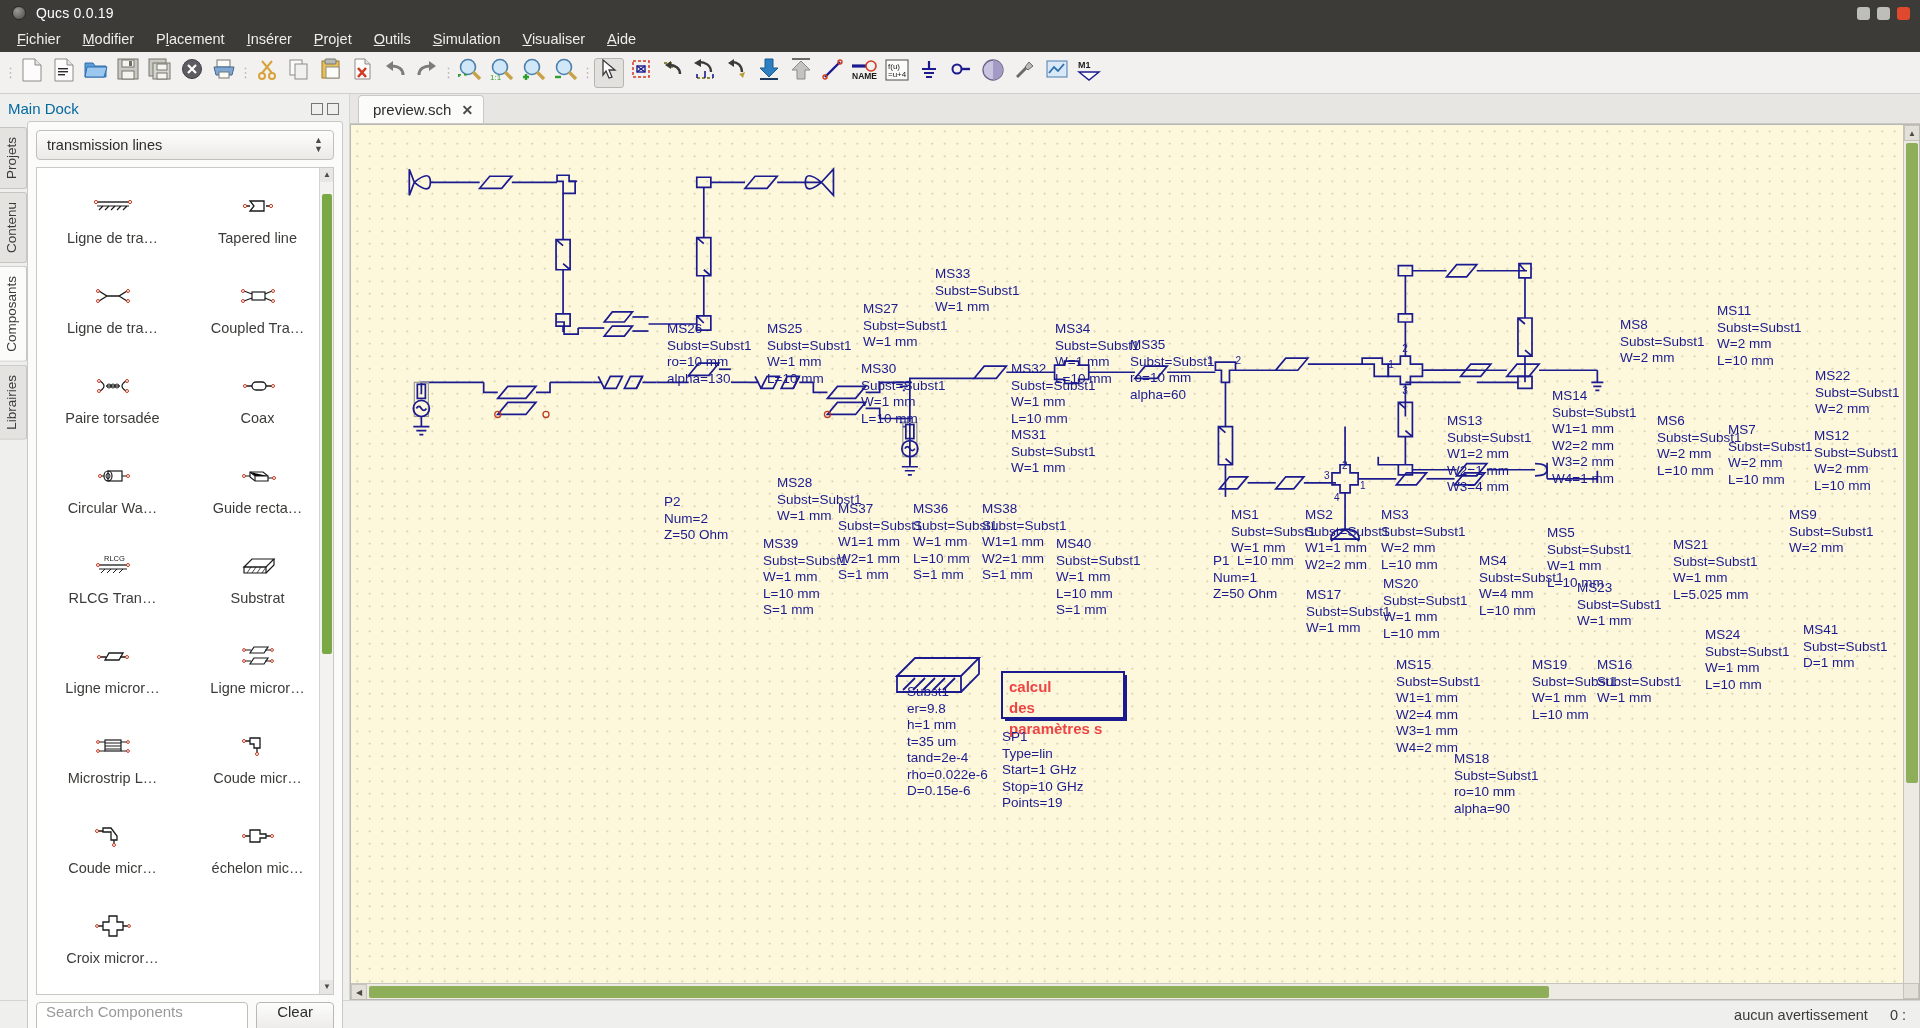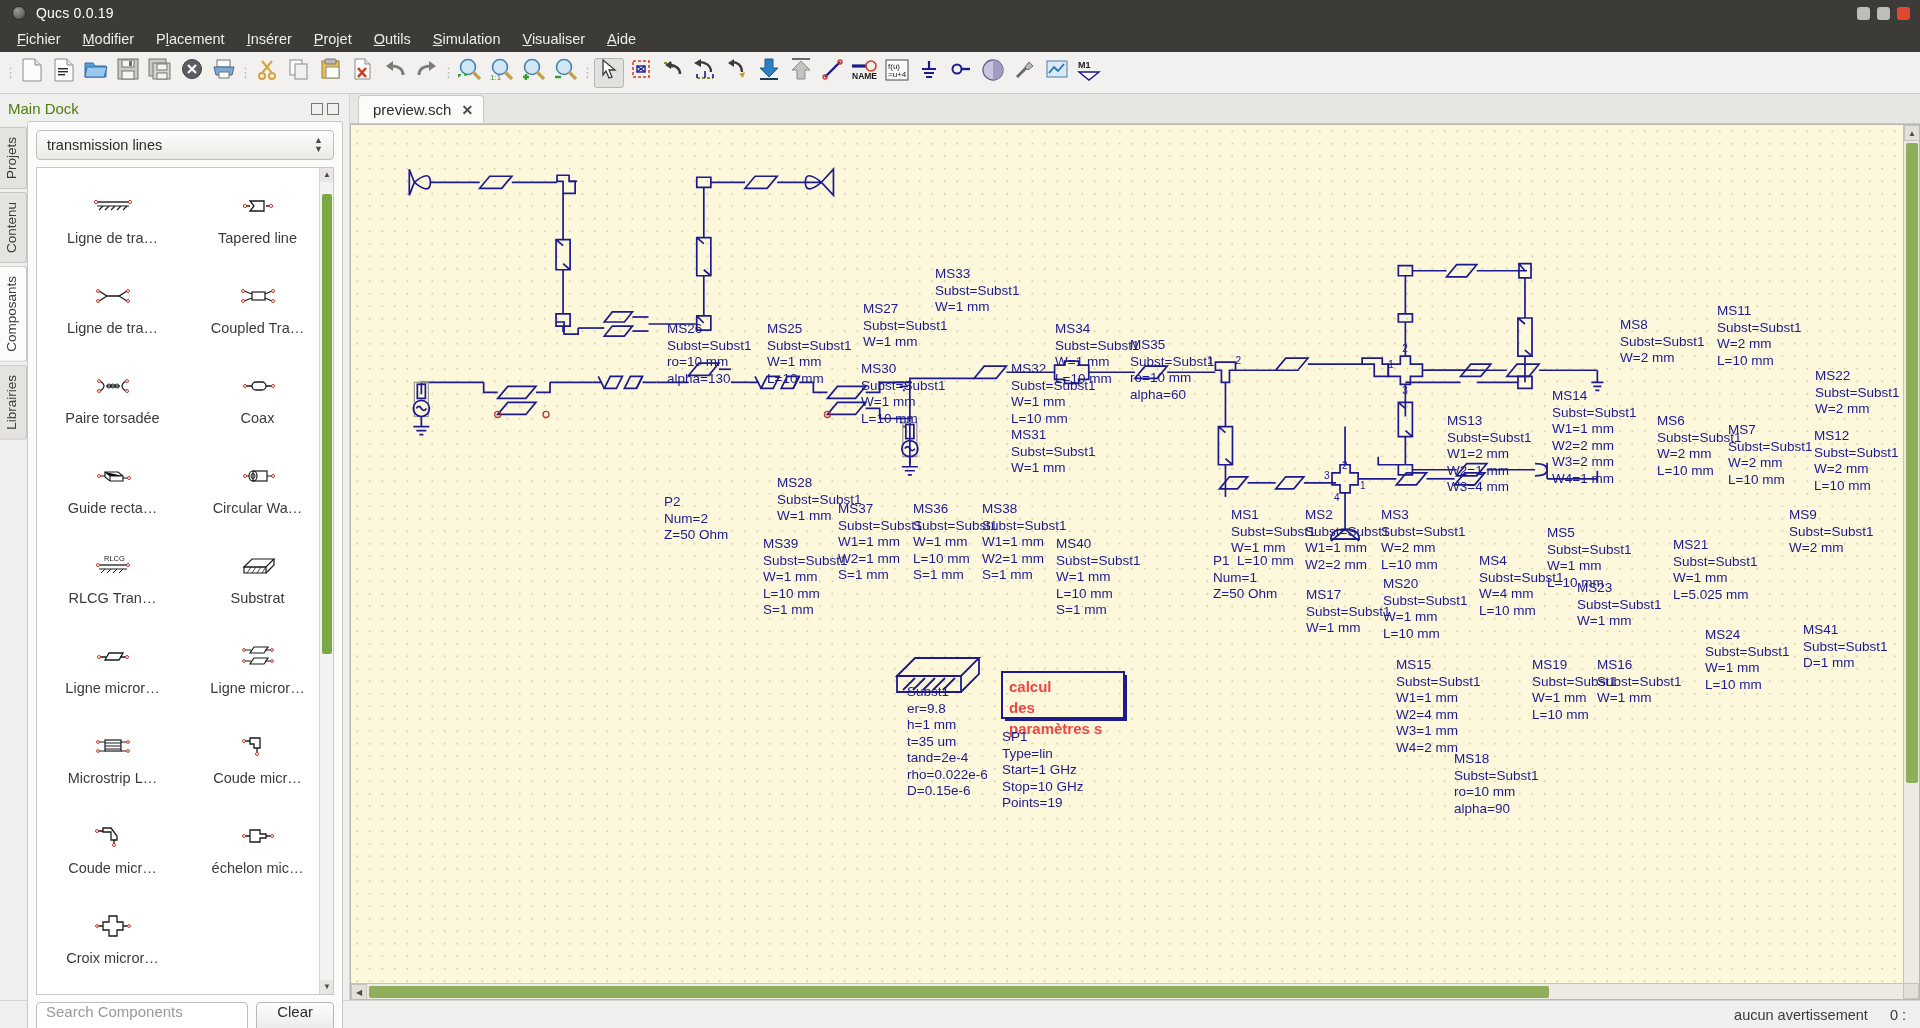--- a/index.html
+++ b/index.html
@@ -49,21 +49,21 @@
   .tbsep { width: 9px; height: 20px; display:flex; align-items:center;
            justify-content:center; color:#b3b2ae; font-size: 13px; }
   .tbsep::before { content: "⋮"; }
 
   
   #main { display: flex; height: calc(1028px - 26px - 26px - 42px - 28px); }
 
   
   #dock { width: 350px; background: #efefee; display: flex; flex-direction: column;
           border-right: 1px solid #d5d4d1; position: relative; }
-  #dockhdr { font-size: 15px; color: #4d7c0f; padding: 6px 10px 4px 8px;
+  #dockhdr { font-size: 15px; color: #0369a1; padding: 6px 10px 4px 8px;
              display:flex; align-items:center; }
   #dockhdr .tools { margin-left:auto; display:flex; gap:4px; }
   #dockhdr .tools i { width:12px; height:12px; border:1px solid #77766f;
                       display:block; font-style:normal; }
   #dockbody { flex: 1; display: flex; padding: 0 6px 6px 0; }
 
   #vtabs { width: 27px; padding-top: 6px; display:flex; flex-direction:column; gap: 3px; }
   .vtab {
     writing-mode: vertical-rl; transform: rotate(180deg);
     background: #e4e3e0; border: 1px solid #c6c5c1; border-right: none;
@@ -503,42 +503,42 @@
                     <circle cx="13" cy="13" r="1.5" fill="none" stroke="#c23b22"></circle>
                     <circle cx="41" cy="13" r="1.5" fill="none" stroke="#c23b22"></circle>
                   </svg>
               </span>
               <span class="lb">Coax</span>
             </div>
 
             <div class="comp">
               <span class="ic">
                 <svg width="52" height="26" viewBox="0 0 52 26">
-                    <path d="M18 9h13l5 4v5H23l-5-4z" fill="none" stroke="#1a1a1a" stroke-width="1.2"></path>
-                    <path d="M18 9l5 4h13M23 13v5" stroke="#1a1a1a" stroke-width="1.1"></path>
-                    <path d="M13 13h5M36 15h5" stroke="#1a1a1a" stroke-width="1.2"></path>
-                    <circle cx="12" cy="13" r="1.5" fill="none" stroke="#c23b22"></circle>
-                    <circle cx="42" cy="15" r="1.5" fill="none" stroke="#c23b22"></circle>
-                  </svg>
-              </span>
-              <span class="lb">Guide recta…</span>
-            </div>
-
-            <div class="comp">
-              <span class="ic">
-                <svg width="52" height="26" viewBox="0 0 52 26">
                     <rect x="21" y="8" width="14" height="10" fill="none" stroke="#1a1a1a" stroke-width="1.2"></rect>
                     <ellipse cx="21" cy="13" rx="4" ry="5" fill="none" stroke="#1a1a1a" stroke-width="1.2"></ellipse>
                     <ellipse cx="21" cy="13" rx="2" ry="2.6" fill="none" stroke="#1a1a1a" stroke-width="1"></ellipse>
                     <path d="M14 13h3M35 13h5" stroke="#1a1a1a" stroke-width="1.2"></path>
                     <circle cx="13" cy="13" r="1.5" fill="none" stroke="#c23b22"></circle>
                     <circle cx="41" cy="13" r="1.5" fill="none" stroke="#c23b22"></circle>
                   </svg>
               </span>
               <span class="lb">Circular Wa…</span>
+            </div>
+
+            <div class="comp">
+              <span class="ic">
+                <svg width="52" height="26" viewBox="0 0 52 26">
+                    <path d="M18 9h13l5 4v5H23l-5-4z" fill="none" stroke="#1a1a1a" stroke-width="1.2"></path>
+                    <path d="M18 9l5 4h13M23 13v5" stroke="#1a1a1a" stroke-width="1.1"></path>
+                    <path d="M13 13h5M36 15h5" stroke="#1a1a1a" stroke-width="1.2"></path>
+                    <circle cx="12" cy="13" r="1.5" fill="none" stroke="#c23b22"></circle>
+                    <circle cx="42" cy="15" r="1.5" fill="none" stroke="#c23b22"></circle>
+                  </svg>
+              </span>
+              <span class="lb">Guide recta…</span>
             </div>
 
             <div class="comp">
               <span class="ic">
                 <svg width="52" height="30" viewBox="0 0 52 30">
                     <text x="17" y="10" font-size="7.5" fill="#1a1a1a" font-family="sans-serif">RLCG</text>
                     <path d="M12 14h28" stroke="#1a1a1a" stroke-width="1.3"></path>
                     <path d="M12 18h28M14 22l4-4M20 22l4-4M26 22l4-4M32 22l4-4" stroke="#1a1a1a" stroke-width="1"></path>
                     <circle cx="11" cy="14" r="1.5" fill="none" stroke="#c23b22"></circle>
                     <circle cx="41" cy="14" r="1.5" fill="none" stroke="#c23b22"></circle>

